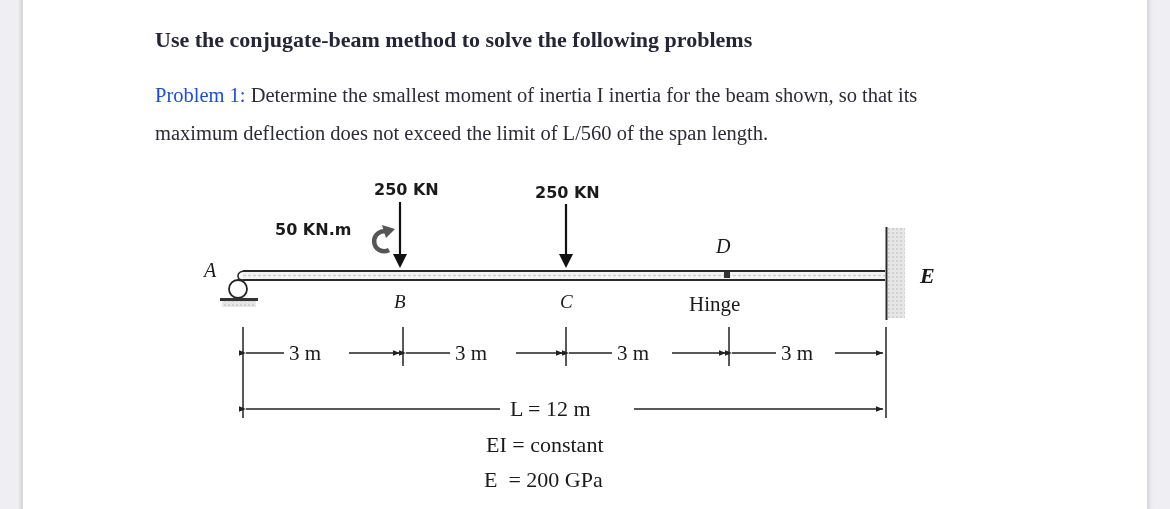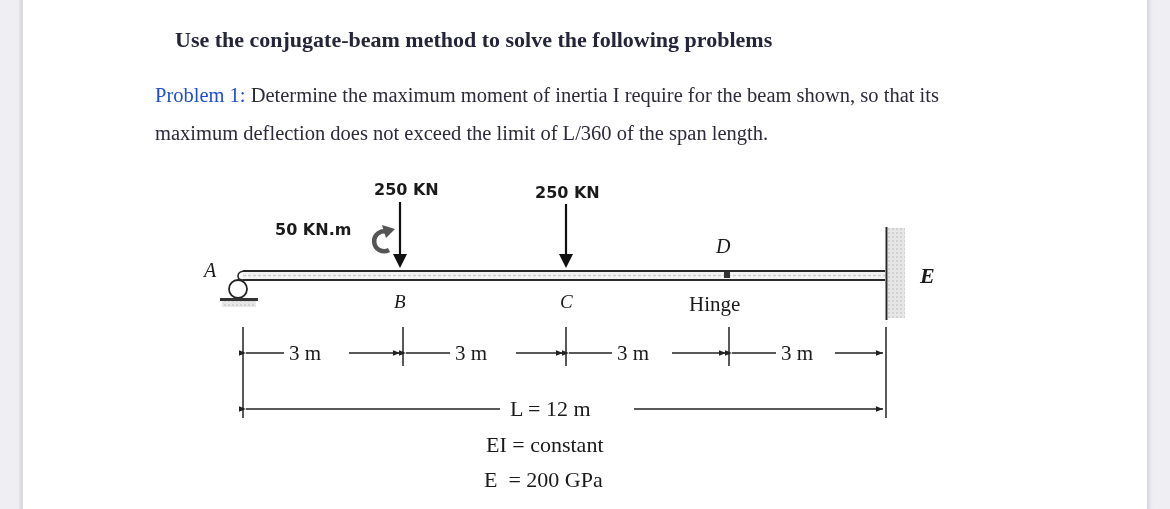--- a/index.html
+++ b/index.html
@@ -18,21 +18,21 @@
       background: linear-gradient(to right, #d3d2d9 0px, #e6e5eb 3px, #efeef3 6px, #efeef3 23px);
     }
     .page {
       position: absolute; left: 23px; top: 0; width: 1124px; height: 509px;
       background: #ffffff;
     }
     .heading {
       position: absolute; left: 132px; top: 27px;
       font-family: "Liberation Serif", serif;
       font-weight: bold; font-size: 22px; color: #25253a;
-      white-space: nowrap; letter-spacing: 0px; margin-left: 20px;
+      white-space: nowrap; letter-spacing: 0px;
     }
     .para {
       position: absolute; left: 132px;
       font-family: "Liberation Serif", serif;
       font-size: 20.5px; color: #2b2b3a; white-space: nowrap;
     }
     .para.l1 { top: 84px; }
     .para.l2 { top: 122px; }
     .red { color: #1d4ed8; }
     .figure { position: absolute; left: 0; top: 0; width: 1170px; height: 509px; }
@@ -43,22 +43,22 @@
     .lbl-italic { font-family: "Liberation Serif", serif; font-style: italic; fill: #1a1a1a; }
   </style>
 </head>
 <body>
 
 <div class="gutter-left"></div>
 <div class="gutter-right"></div>
 
 <div class="page">
   <div class="heading">Use the conjugate-beam method to solve the following problems</div>
-  <div class="para l1"><span class="red">Problem 1:</span><span> Determine the maximum moment of inertia I require for the beam shown, so that its</span></div>
-  <div class="para l2">maximum deflection does not exceed the limit of L/360 of the span length.</div>
+  <div class="para l1"><span class="red">Problem 1:</span><span> Determine the smallest moment of inertia I inertia for the beam shown, so that its</span></div>
+  <div class="para l2">maximum deflection does not exceed the limit of L/560 of the span length.</div>
 </div>
 
 <svg class="figure" width="1170" height="509" viewBox="0 0 1170 509">
   <defs>
     <pattern id="hatch" width="4" height="4" patternUnits="userSpaceOnUse">
       <rect width="4" height="4" fill="#e6e6e6"></rect>
       <rect x="0" y="0" width="2" height="2" fill="#d2d2d2"></rect>
     </pattern>
     <marker id="ah" markerWidth="6" markerHeight="6" refX="5" refY="3" orient="auto">
       <path d="M0,1 L5,3 L0,5 z" fill="#222"></path>

